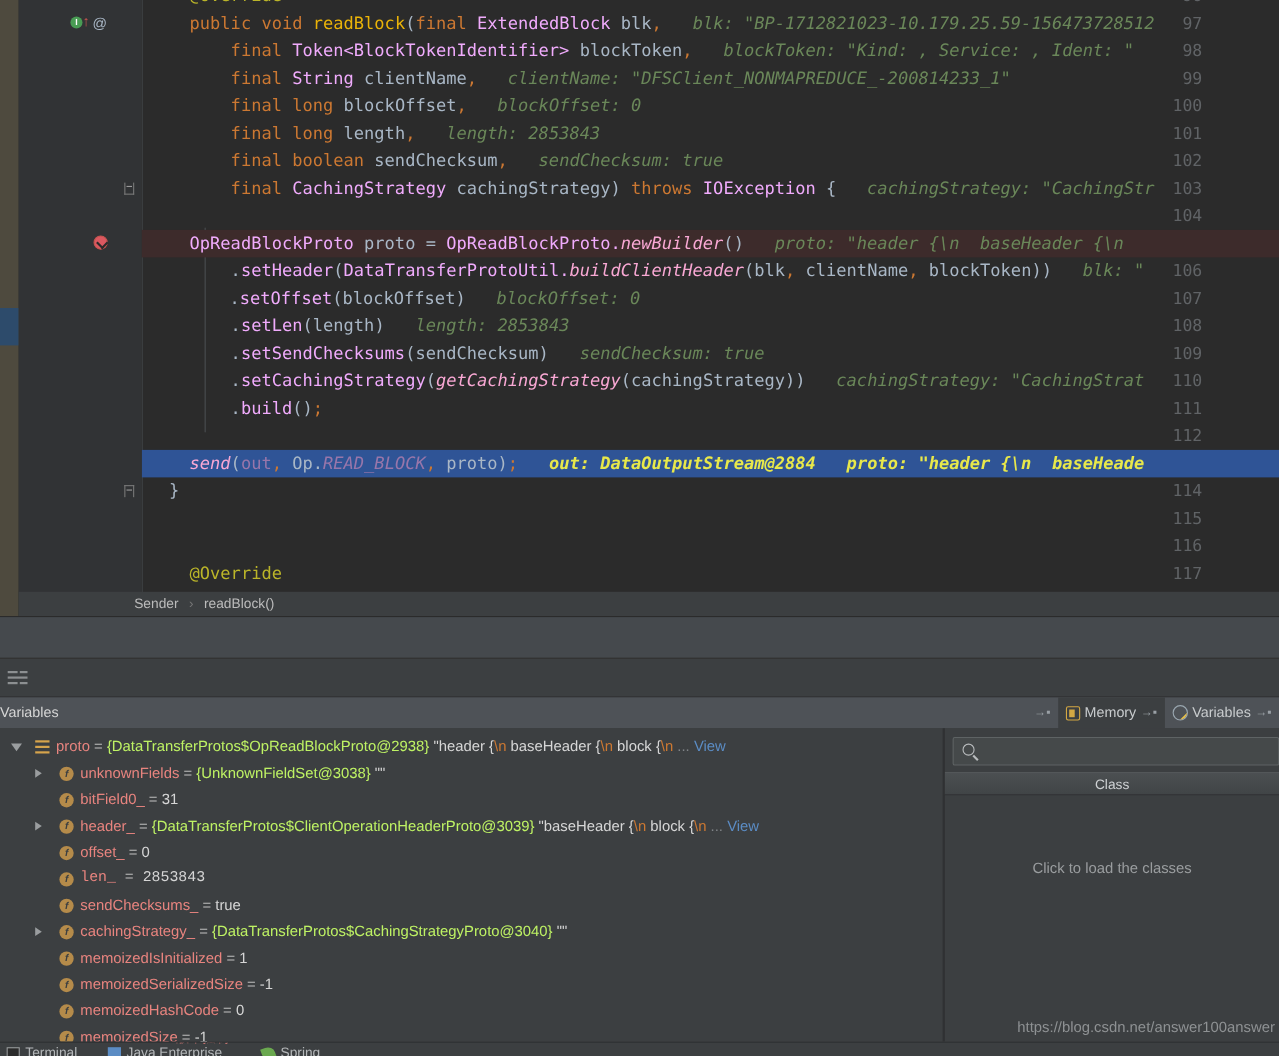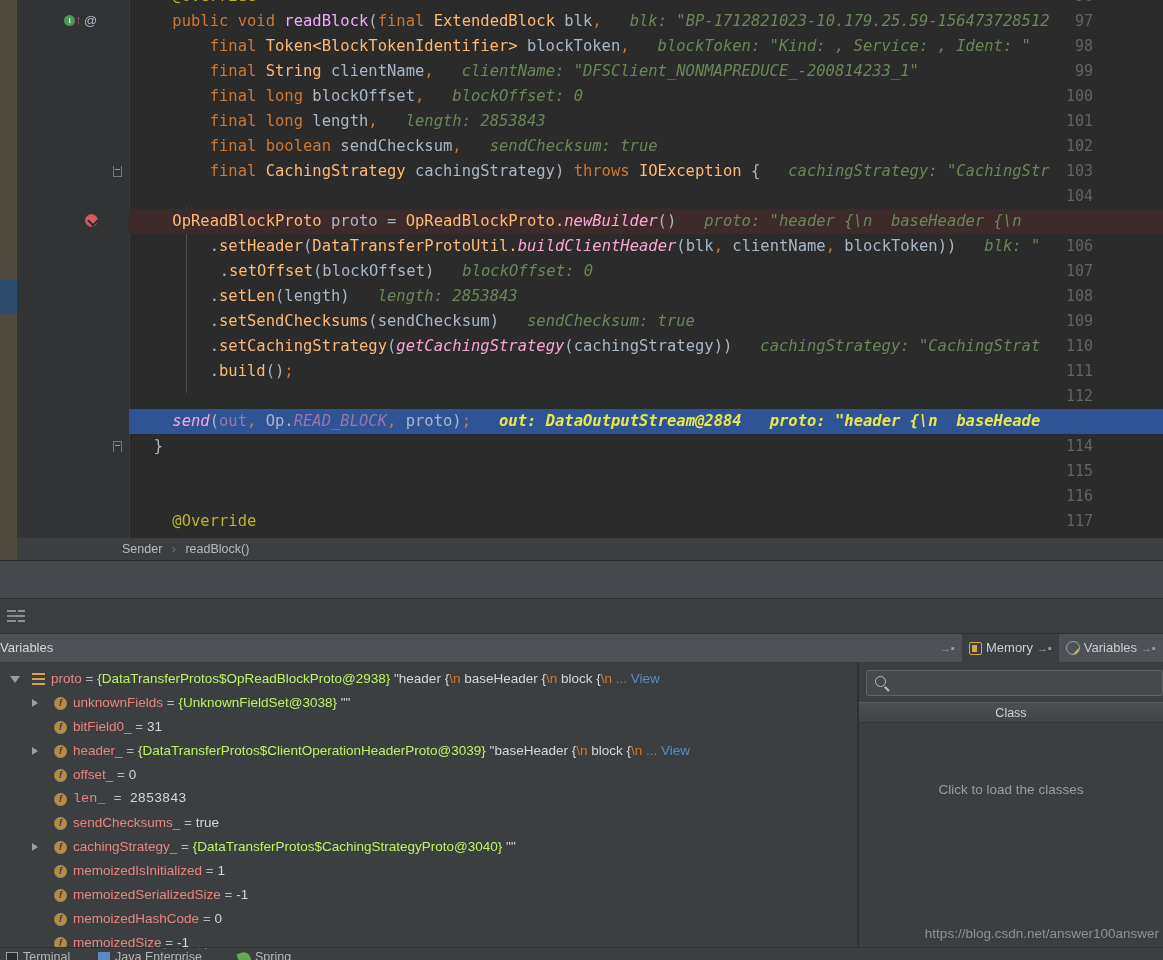--- a/index.html
+++ b/index.html
@@ -47,22 +47,22 @@
   .fold-guide {
     position: absolute; left: 129px; top: 0; width: 1px; height: 560px;
     background: #3a3d3f;
   }
   .indent-guide {
     position: absolute; width: 1px; background: #4b4f52;
   }
 
   
   .kw   { color: #cc7832; }
-  .typ  { color: #fdba74; }
-  .mth  { color: #f0abfc; }
+  .typ  { color: #f0abfc; }
+  .mth  { color: #eab308; }
   .mthi { color: #f9a8d4; font-style: italic; }
   .fld  { color: #9876aa; }
   .fldi { color: #9876aa; font-style: italic; }
   .anno { color: #bbb529; }
   .punct{ color: #a9b7c6; }
   .semi { color: #cc7832; }
   .hint { color: #6a8759; font-style: italic; }
   .hinty{ color: #e8e84a; font-style: italic; font-weight: bold; }
   .pln  { color: #a9b7c6; }
   .bluid{ color: #a9b7c6; }
@@ -308,21 +308,21 @@
         <div class="code-row" style="top: 9px; left: 129px;"><span class="pln">    </span><span class="kw">public </span><span class="kw">void </span><span class="mth">readBlock</span><span class="punct">(</span><span class="kw">final </span><span class="typ">ExtendedBlock </span><span class="bluid">blk</span><span class="semi">,</span><span class="hint">   blk: "BP-1712821023-10.179.25.59-156473728512</span></div>
         <div class="code-row" style="top: 34px; left: 129px;"><span class="pln">        </span><span class="kw">final </span><span class="typ">Token&lt;BlockTokenIdentifier&gt; </span><span class="bluid">blockToken</span><span class="semi">,</span><span class="hint">   blockToken: "Kind: , Service: , Ident: "</span></div>
         <div class="code-row" style="top: 59px; left: 129px;"><span class="pln">        </span><span class="kw">final </span><span class="typ">String </span><span class="bluid">clientName</span><span class="semi">,</span><span class="hint">   clientName: "DFSClient_NONMAPREDUCE_-200814233_1"</span></div>
         <div class="code-row" style="top: 84px; left: 129px;"><span class="pln">        </span><span class="kw">final </span><span class="kw">long </span><span class="bluid">blockOffset</span><span class="semi">,</span><span class="hint">   blockOffset: 0</span></div>
         <div class="code-row" style="top: 109px; left: 129px;"><span class="pln">        </span><span class="kw">final </span><span class="kw">long </span><span class="bluid">length</span><span class="semi">,</span><span class="hint">   length: 2853843</span></div>
         <div class="code-row" style="top: 134px; left: 129px;"><span class="pln">        </span><span class="kw">final </span><span class="kw">boolean </span><span class="bluid">sendChecksum</span><span class="semi">,</span><span class="hint">   sendChecksum: true</span></div>
         <div class="code-row" style="top: 159px; left: 129px;"><span class="pln">        </span><span class="kw">final </span><span class="typ">CachingStrategy </span><span class="bluid">cachingStrategy</span><span class="punct">) </span><span class="kw">throws </span><span class="typ">IOException </span><span class="punct">{</span><span class="hint">   cachingStrategy: "CachingStr</span></div>
         <div class="code-row" style="top: 184px; left: 129px;"></div>
         <div class="code-row highlight-err" style="top: 209px; left: 129px;"><span class="pln">    </span><span class="typ">OpReadBlockProto </span><span class="bluid">proto </span><span class="punct">= </span><span class="typ">OpReadBlockProto.</span><span class="mthi">newBuilder</span><span class="punct">()</span><span class="hint">   proto: "header {\n  baseHeader {\n</span></div>
         <div class="code-row" style="top: 234px; left: 129px;"><span class="pln">        </span><span class="punct">.</span><span class="typ">setHeader</span><span class="punct">(</span><span class="typ">DataTransferProtoUtil.</span><span class="mthi">buildClientHeader</span><span class="punct">(</span><span class="bluid">blk</span><span class="semi">, </span><span class="bluid">clientName</span><span class="semi">, </span><span class="bluid">blockToken</span><span class="punct">))</span><span class="hint">   blk: "</span></div>
-        <div class="code-row" style="top: 259px; left: 139px;"><span class="pln">        </span><span class="punct">.</span><span class="typ">setOffset</span><span class="punct">(</span><span class="bluid">blockOffset</span><span class="punct">)</span><span class="hint">   blockOffset: 0</span></div>
+        <div class="code-row" style="top: 259px; left: 128px;"><span class="pln">        </span><span class="punct">.</span><span class="typ">setOffset</span><span class="punct">(</span><span class="bluid">blockOffset</span><span class="punct">)</span><span class="hint">   blockOffset: 0</span></div>
         <div class="code-row" style="top: 284px; left: 129px;"><span class="pln">        </span><span class="punct">.</span><span class="typ">setLen</span><span class="punct">(</span><span class="bluid">length</span><span class="punct">)</span><span class="hint">   length: 2853843</span></div>
         <div class="code-row" style="top: 309px; left: 129px;"><span class="pln">        </span><span class="punct">.</span><span class="typ">setSendChecksums</span><span class="punct">(</span><span class="bluid">sendChecksum</span><span class="punct">)</span><span class="hint">   sendChecksum: true</span></div>
         <div class="code-row" style="top: 334px; left: 129px;"><span class="pln">        </span><span class="punct">.</span><span class="typ">setCachingStrategy</span><span class="punct">(</span><span class="mthi">getCachingStrategy</span><span class="punct">(</span><span class="bluid">cachingStrategy</span><span class="punct">))</span><span class="hint">   cachingStrategy: "CachingStrat</span></div>
         <div class="code-row" style="top: 359px; left: 129px;"><span class="pln">        </span><span class="punct">.</span><span class="typ">build</span><span class="punct">()</span><span class="semi">;</span></div>
         <div class="code-row" style="top: 384px; left: 129px;"></div>
         <div class="code-row highlight-exec" style="top: 409px; left: 129px;"><span class="pln">    </span><span class="mthi">send</span><span class="punct">(</span><span class="fld">out</span><span class="semi">, </span><span class="punct">Op.</span><span class="fldi">READ_BLOCK</span><span class="semi">, </span><span class="bluid">proto</span><span class="punct">)</span><span class="semi">;</span><span class="hinty">   out: DataOutputStream@2884   proto: "header {\n  baseHeade</span></div>
         <div class="code-row" style="top: 434px; left: 129px;"><span class="punct">  }</span></div>
         <div class="code-row" style="top: 459px; left: 129px;"></div>
         <div class="code-row" style="top: 484px; left: 129px;"></div>
         <div class="code-row" style="top: 509px; left: 129px;"><span class="pln">    </span><span class="anno">@Override</span></div>

